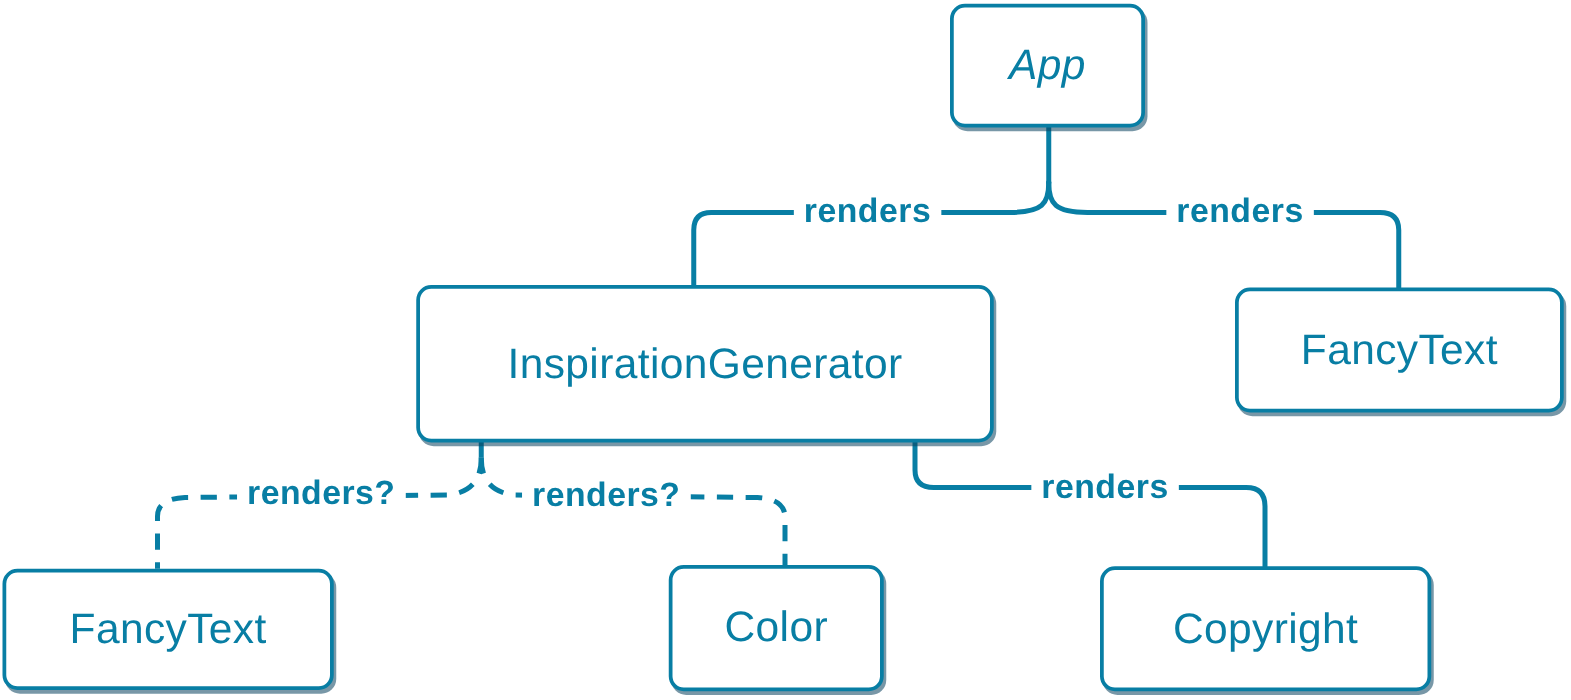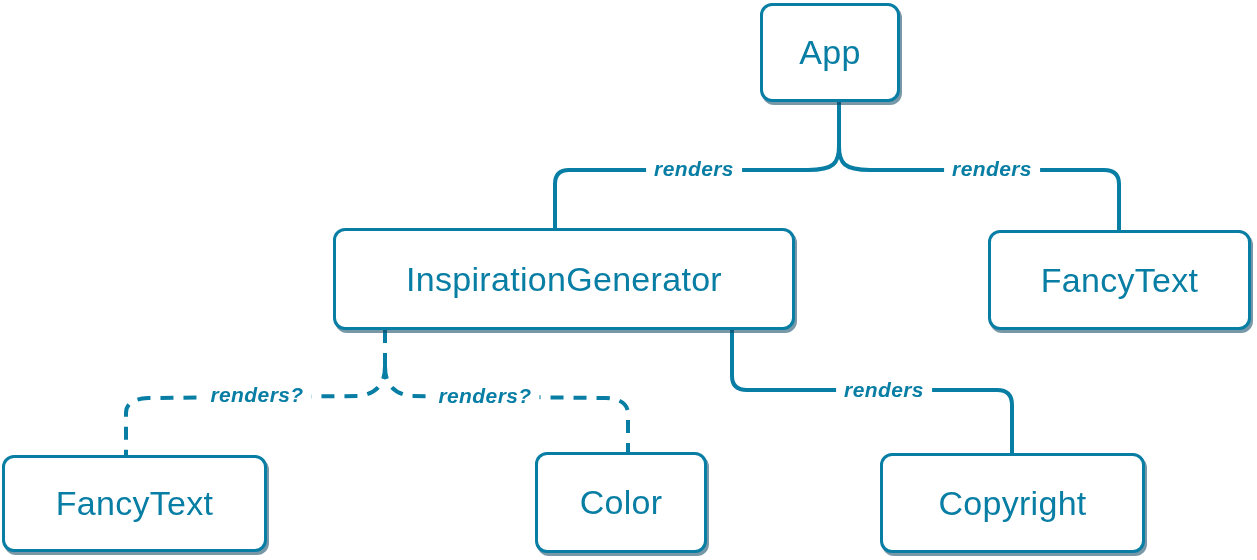--- a/index.html
+++ b/index.html
@@ -51,29 +51,28 @@
     font-weight: 500;
     letter-spacing: 0.3px;
     white-space: nowrap;
   }
   .edge-label {
     position: absolute;
     transform: translate(-50%, -50%);
     background: var(--bg, #ffffff);
     padding: 2px 8px;
     color: var(--accent, #087ea4);
-    font-size: 21px;
+    font-size: 27px;
     font-weight: 600;
     letter-spacing: 0.4px;
     white-space: nowrap;
-    font-style: italic;
   }
   
-  #node-app                   { left: 760px; top: 3px;   width: 140px; height: 99px;  }
-  #node-inspiration-generator { left: 333px; top: 228px; width: 462px; height: 102px; }
+  #node-app                   { left: 760px; top: 3px;   width: 156px; height: 99px; font-style: italic;  }
+  #node-inspiration-generator { left: 333px; top: 228px; width: 462px; height: 126px; }
   #node-fancy-text-top        { left: 988px; top: 230px; width: 263px; height: 100px; }
   #node-fancy-text-bottom     { left: 2px;   top: 455px; width: 265px; height: 97px;  }
   #node-color                 { left: 535px; top: 452px; width: 172px; height: 101px; }
   #node-copyright             { left: 880px; top: 453px; width: 265px; height: 100px; text-align: center; }
   
   #edge-label-0 { left: 694px; top: 169px; }
   #edge-label-1 { left: 992px; top: 169px; }
   #edge-label-2 { left: 257px; top: 395px; }
   #edge-label-3 { left: 485px; top: 396px; }
   #edge-label-4 { left: 884px; top: 390px; }

